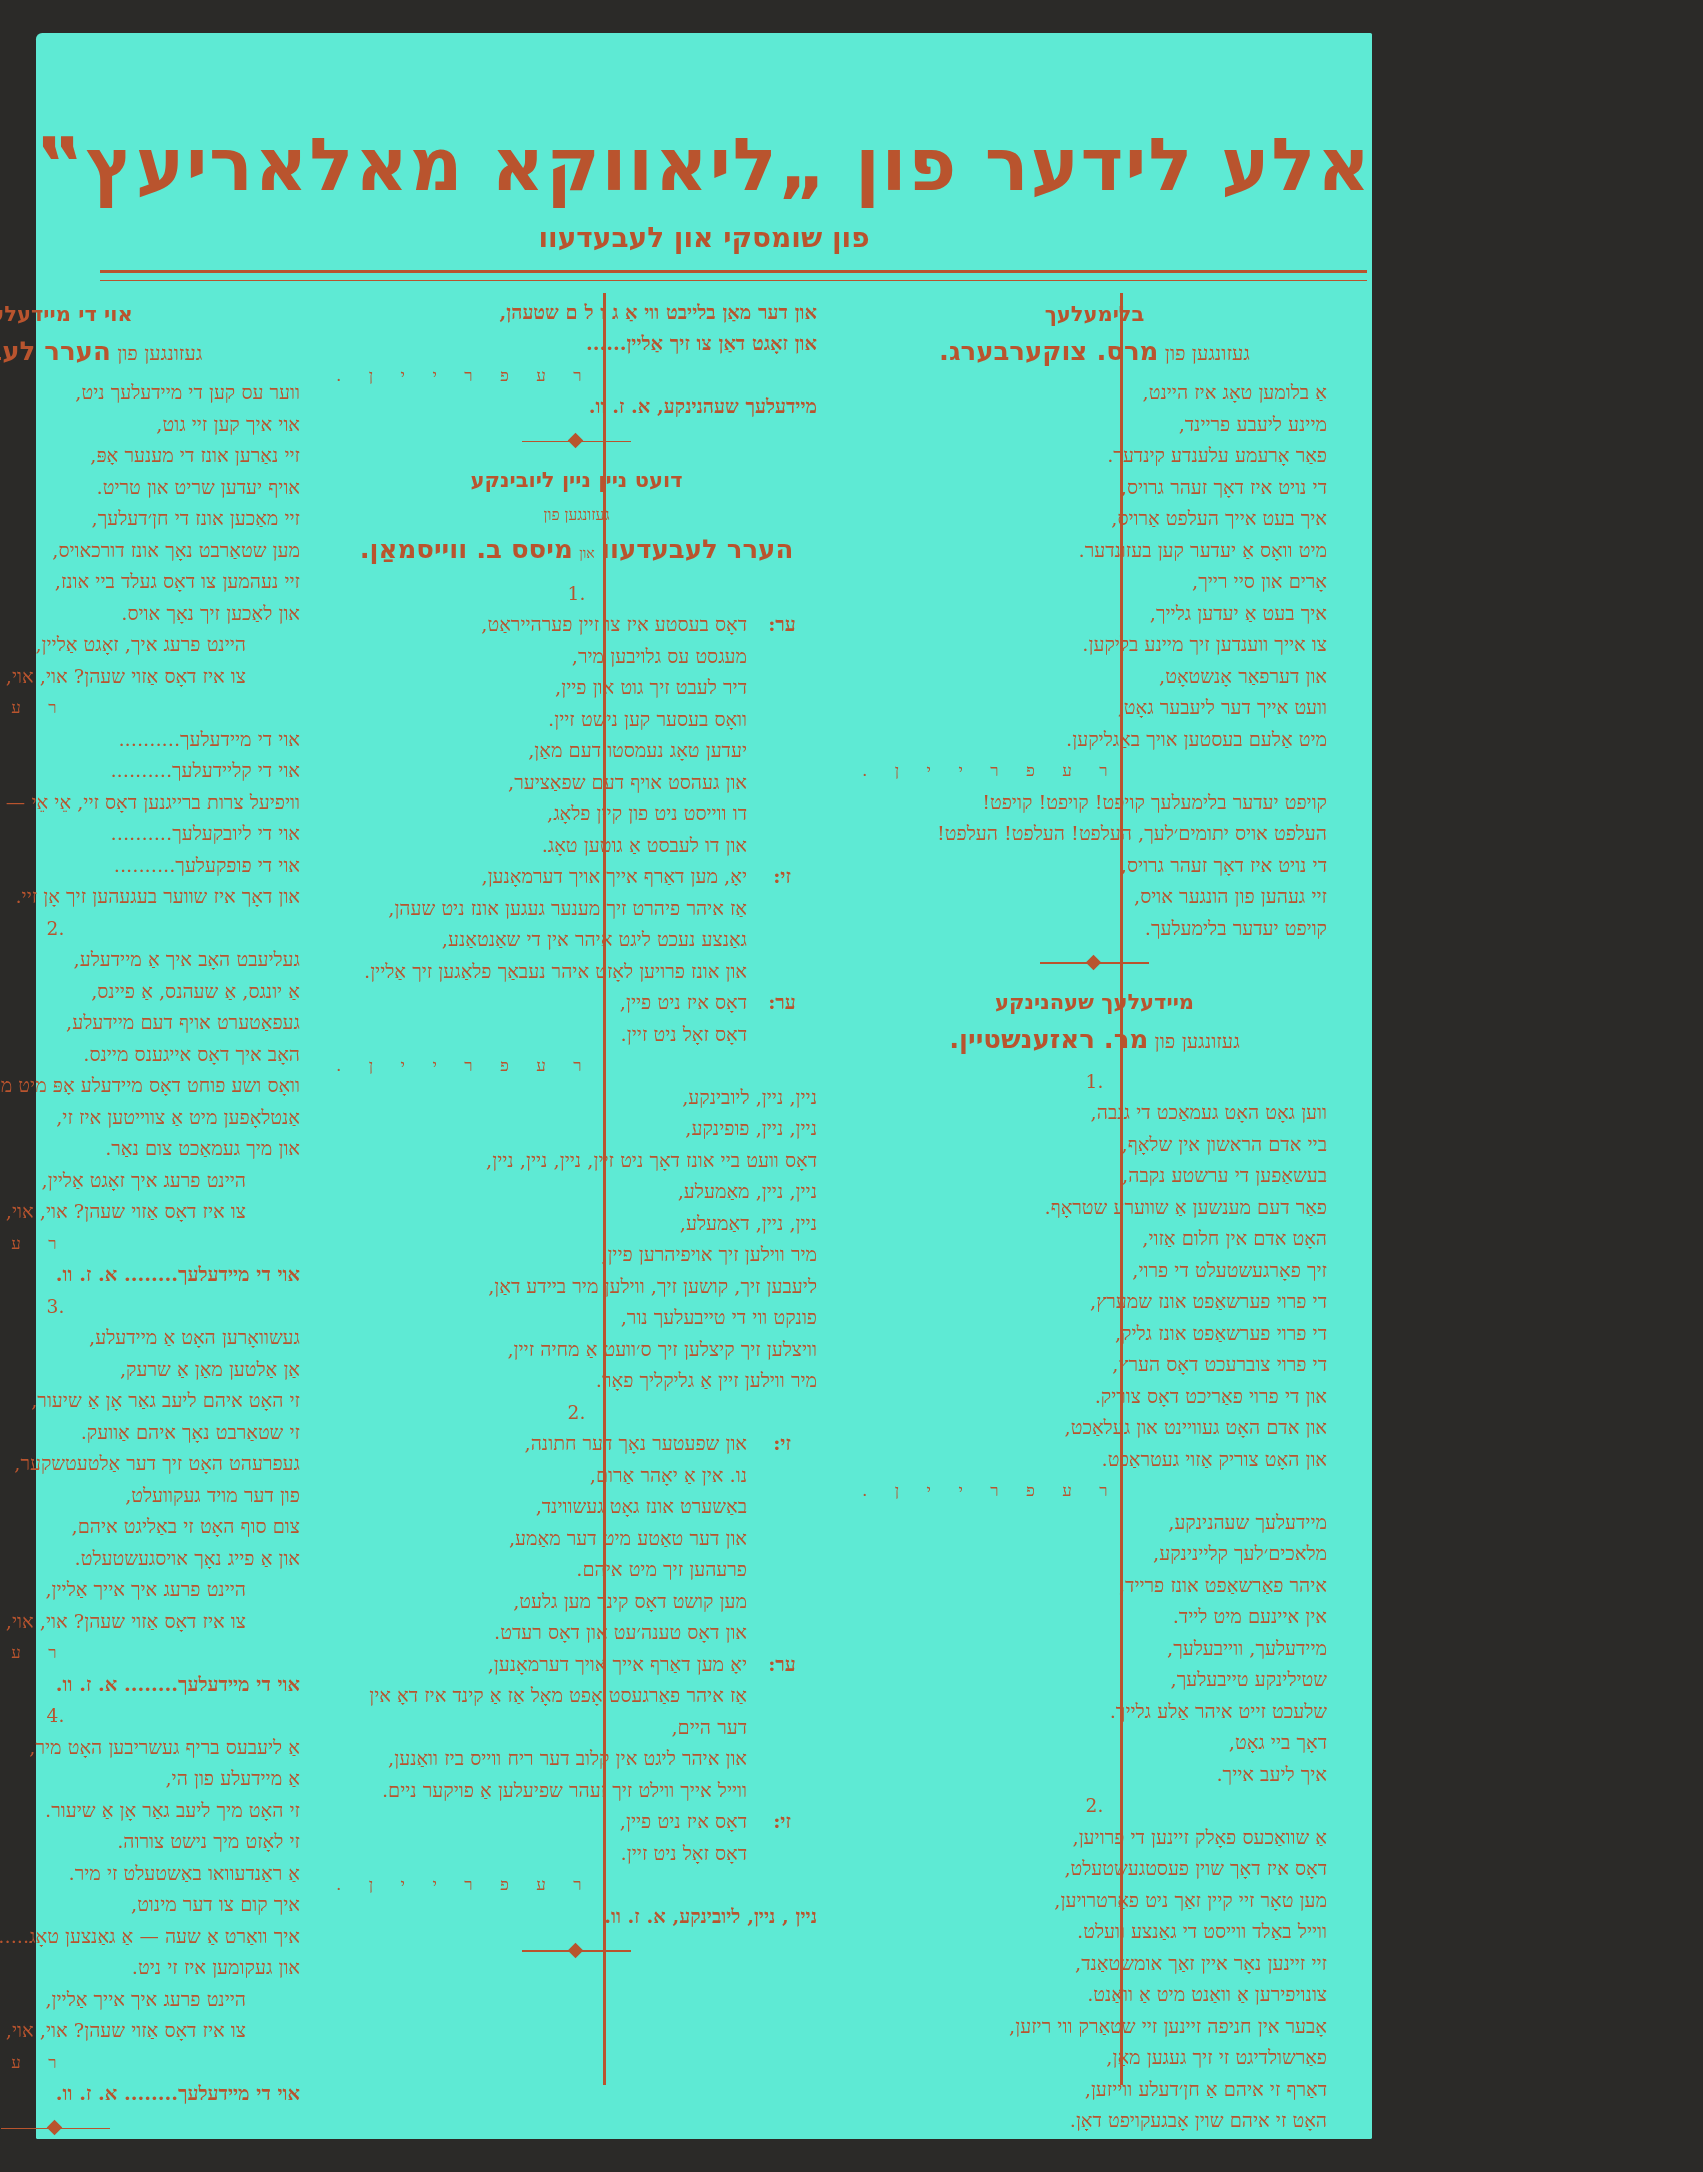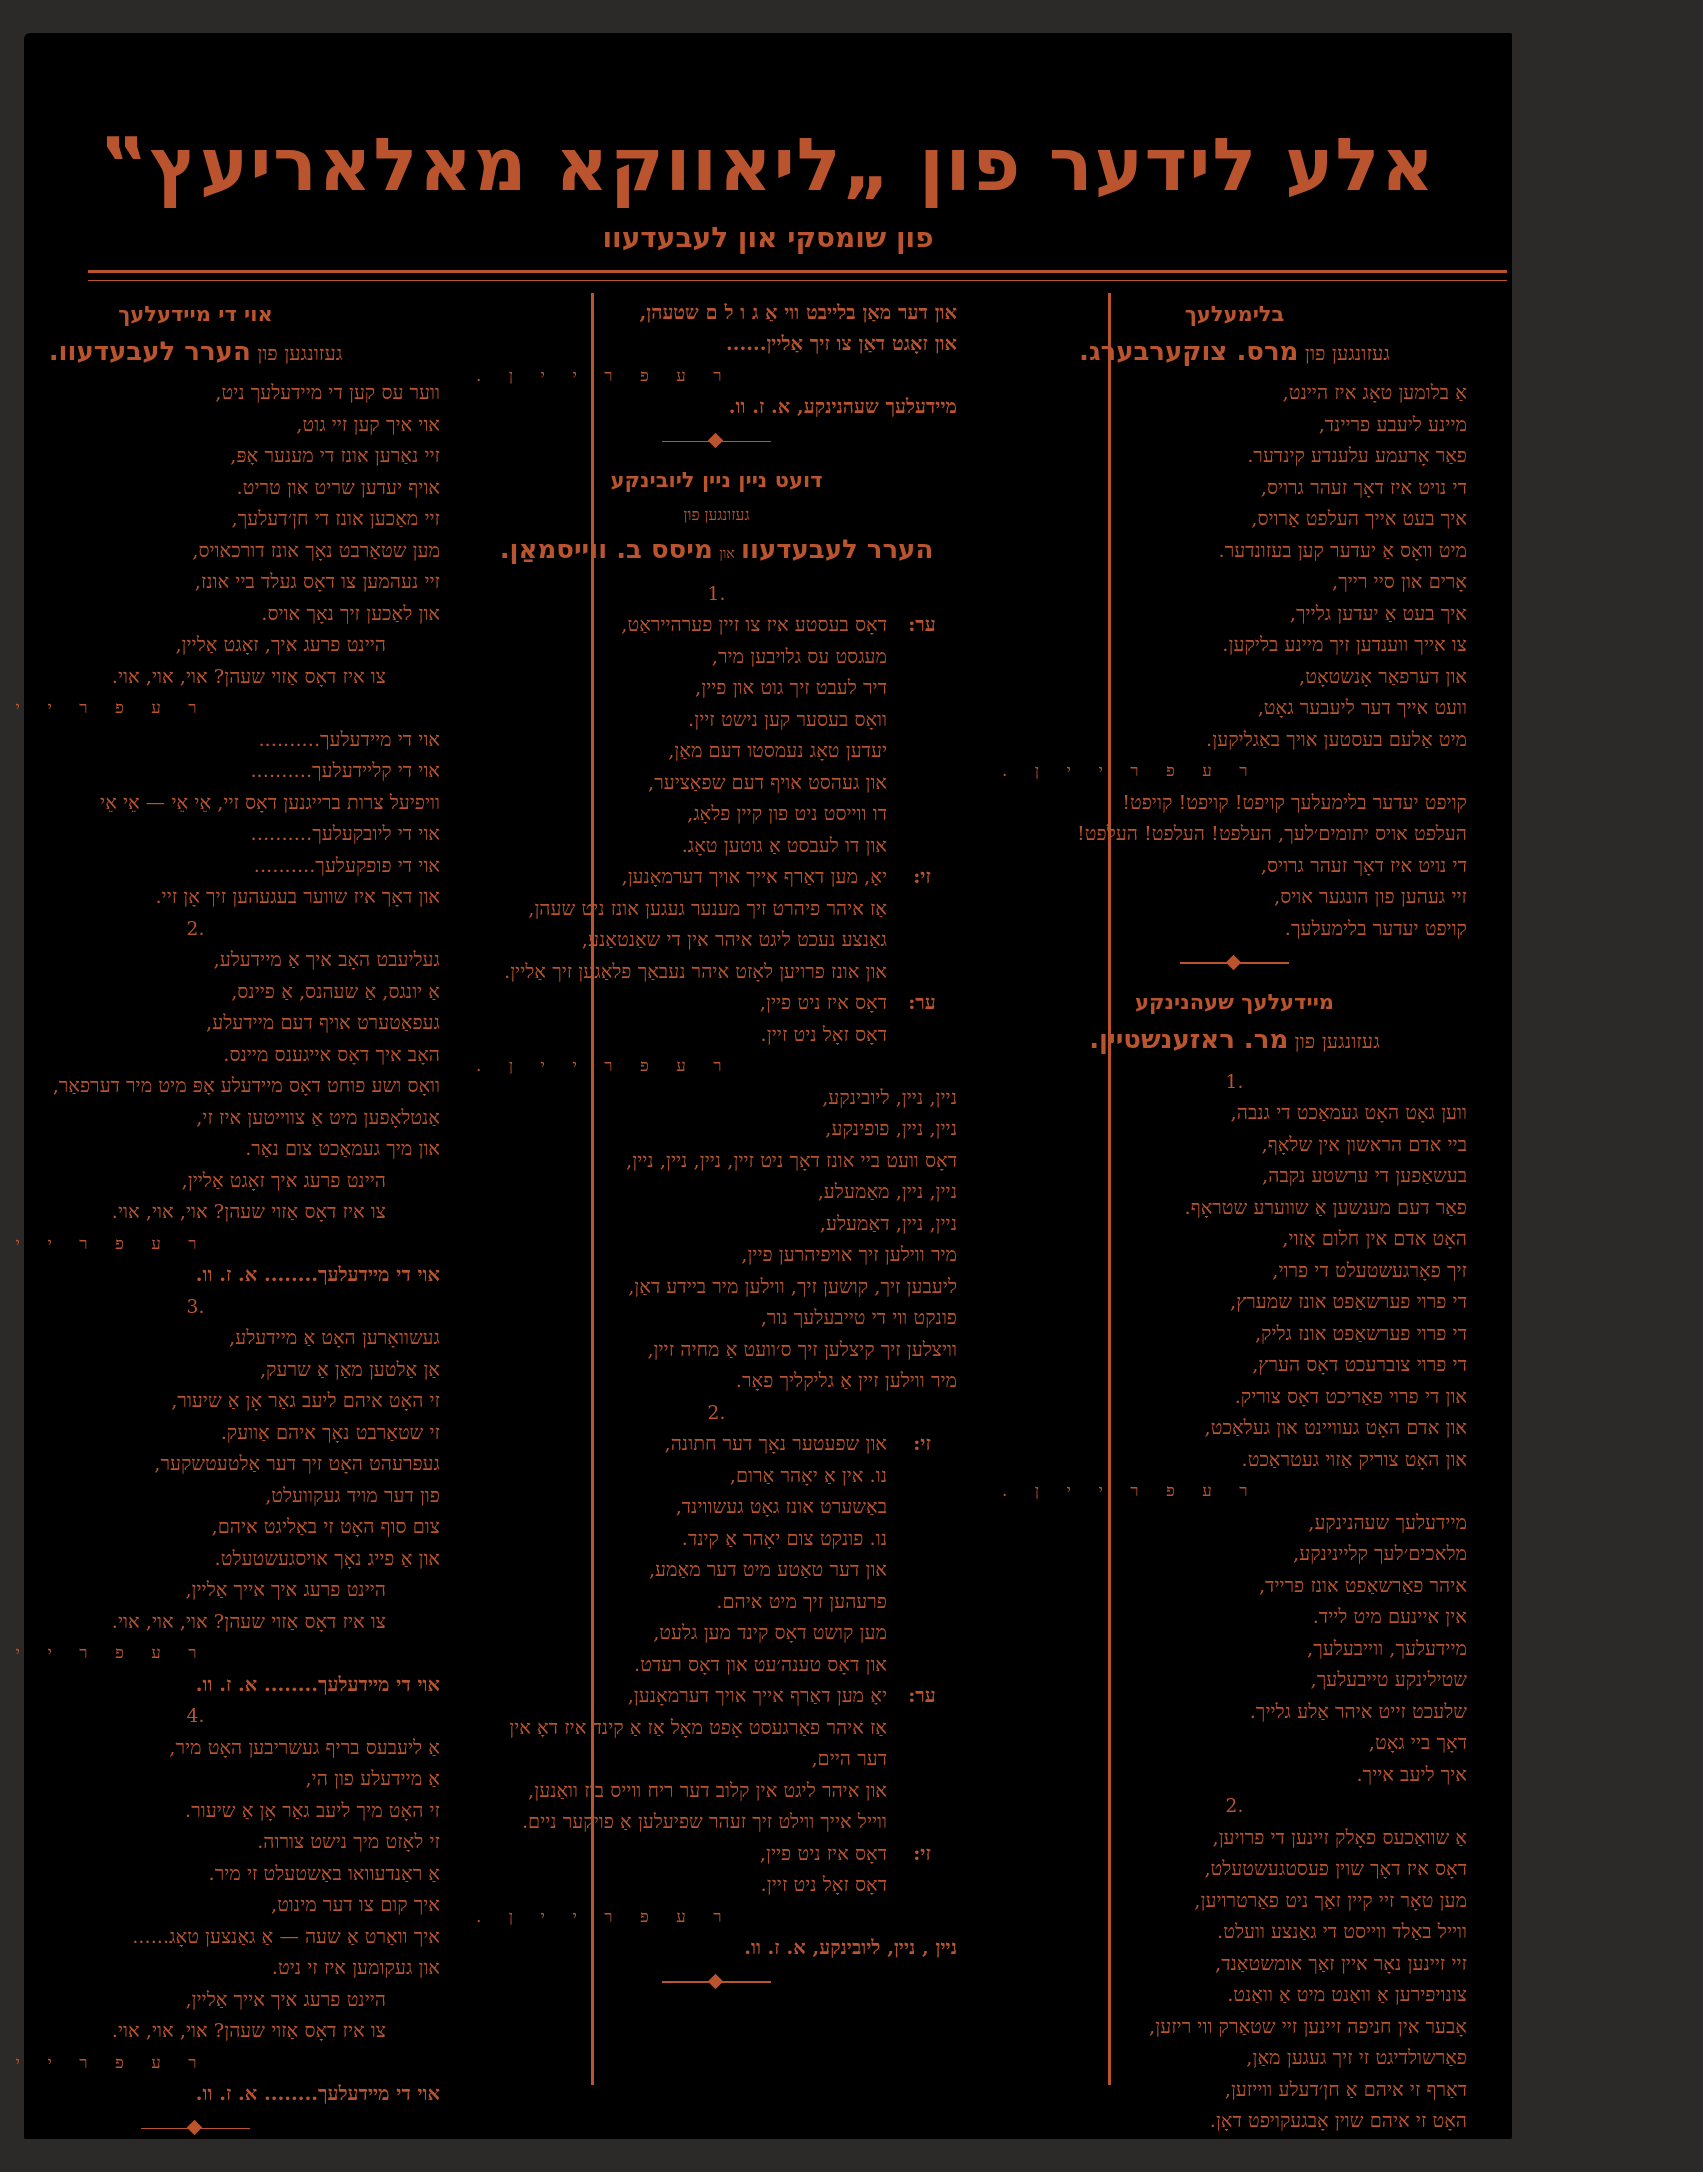--- a/index.html
+++ b/index.html
@@ -4,23 +4,23 @@
 <style>
   html, body { margin:0; padding:0; }
   body {
     width:1703px; height:2172px;
     background:#2b2a28;
     position:relative;
     overflow:hidden;
     font-family:"DejaVu Serif", serif;
   }
   .page {
-    position:absolute; left:24px; top:33px;
-    width:1488px; height:2106px;
-    background:#000000;
+    position:absolute; left:36px; top:33px;
+    width:1336px; height:2106px;
+    background:#5eead4;
     border-radius:6.2px 1.6px 1.6px 1.6px;
     color:#b9542e;
     direction:rtl;
   }
   .title {
     position:absolute; left:0; right:0; top:89px;
     text-align:center;
     font-family:"DejaVu Sans", sans-serif;
     font-weight:bold;
     font-size:73px;
@@ -274,24 +274,20 @@
       <div class="spk-row">
           <span class="spk"></span>
           <span class="spk-text">נו. אין אַ יאָהר אַרום,</span>
         </div>
       <div class="spk-row">
           <span class="spk"></span>
           <span class="spk-text">באַשערט אונז גאָט געשווינד,</span>
         </div>
       <div class="spk-row">
           <span class="spk"></span>
-          <span class="spk-text">נו. פונקט צום יאָהר אַ קינד.</span>
-        </div>
-      <div class="spk-row">
-          <span class="spk"></span>
           <span class="spk-text">און דער טאַטע מיט דער מאַמע,</span>
         </div>
       <div class="spk-row">
           <span class="spk"></span>
           <span class="spk-text">פרעהען זיך מיט איהם.</span>
         </div>
       <div class="spk-row">
           <span class="spk"></span>
           <span class="spk-text">מען קושט דאָס קינד מען גלעט,</span>
         </div>

